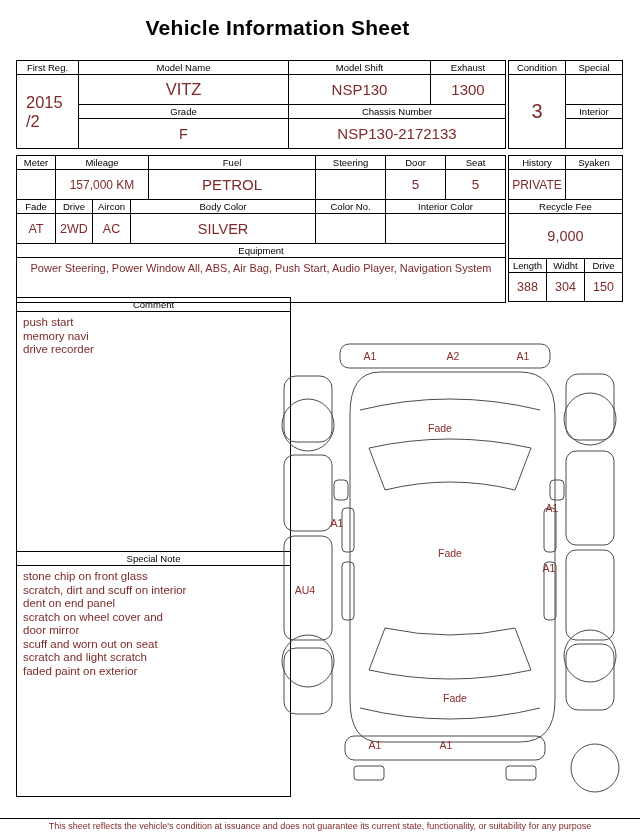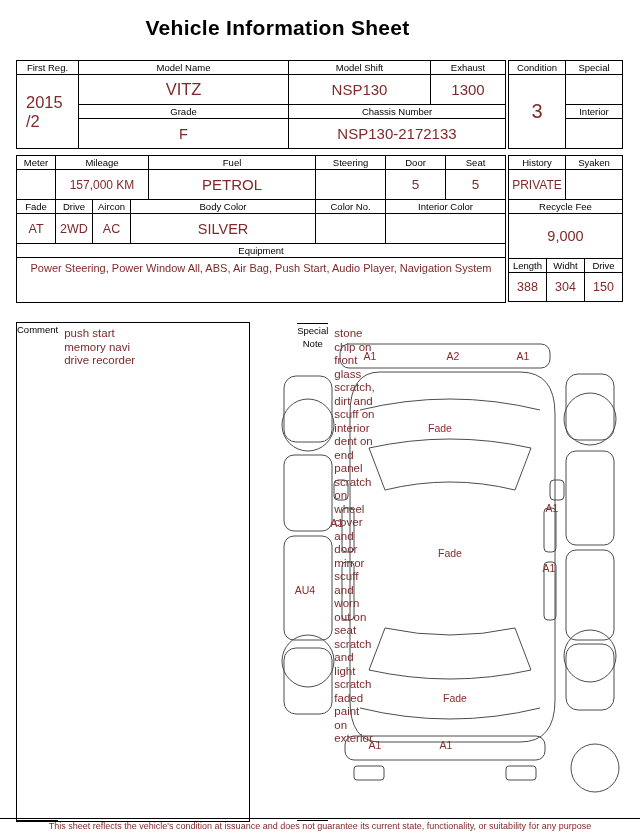--- a/index.html
+++ b/index.html
@@ -10,22 +10,22 @@
   table.sheet{position:absolute;border-collapse:collapse;table-layout:fixed}
   .sheet td{border:1px solid #000;overflow:hidden;padding:0}
   td.lbl{font-size:9.5px;text-align:center;vertical-align:middle;color:#000;padding:1px 2px}
   td.val{color:#7e2a2a;text-align:center;vertical-align:middle}
   .v10{font-size:12px}.v12{font-size:12.5px}.v13{font-size:13.5px}
   .v14{font-size:14.5px}.v15{font-size:15px}.v16{font-size:16.5px}.v20{font-size:20px}
   td.first-reg{text-align:left;padding-left:9px;font-size:16.5px;line-height:19px}
   td.equip{color:#7e2a2a;font-size:11px;line-height:14px;text-align:center;
            vertical-align:top;padding:3px 6px}
   tr.r13{height:13px}tr.r14{height:14px}tr.r29{height:29px}tr.r30{height:30px}tr.r45{height:45px}
-  .panel{position:absolute;left:16px;top:322px;width:234px;height:500px;
-         border:1px solid #000;display:flex;flex-direction:row;box-sizing:border-box}
+  .panel{position:absolute;left:16px;top:297px;width:275px;height:500px;
+         border:1px solid #000;display:flex;flex-direction:column;box-sizing:border-box}
   .panel-h{flex:0 0 14px;border-bottom:1px solid #000;text-align:center;
            font-size:9.5px;line-height:13px;color:#000;box-sizing:border-box}
   .panel-h.bt{border-top:1px solid #000;flex-basis:15px}
   .panel-body{padding:4px 6px;color:#7e2a2a;font-size:11.5px;line-height:13.5px}
   .comment-area{flex:0 0 239px;box-sizing:border-box}
   .note-area{flex:1 1 auto}
   .diagram{position:absolute;left:268px;top:318px;width:362px;height:477px}
   .diagram svg{position:absolute;left:0;top:0}
   .dlabel{position:absolute;transform:translate(-50%,-50%);color:#8a2a2a;
           font-size:10.5px;white-space:nowrap}

